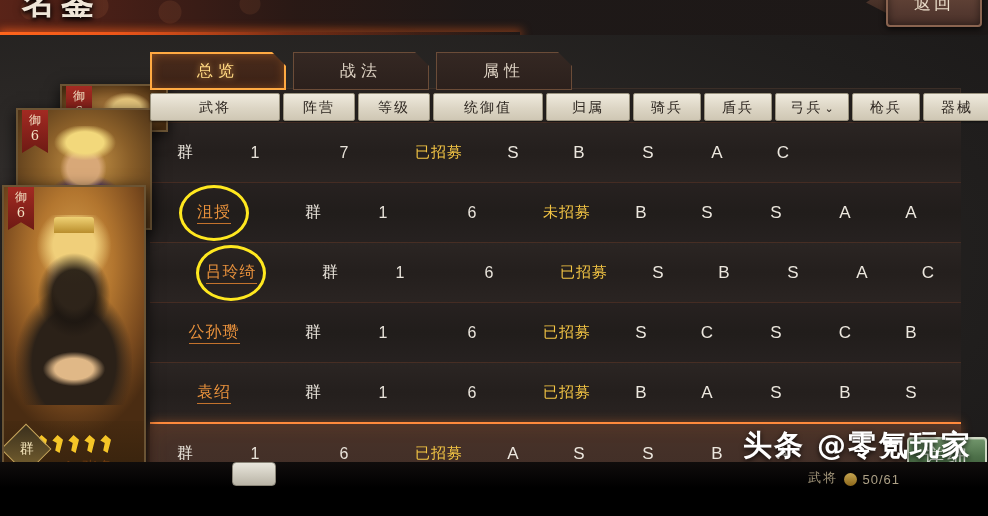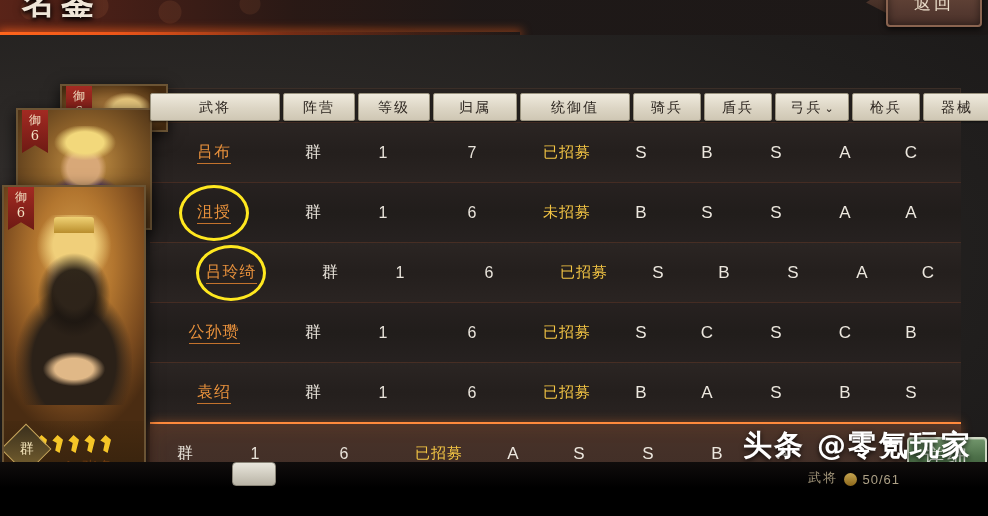--- a/index.html
+++ b/index.html
@@ -175,39 +175,43 @@
 
   <div class="titlebar">
     <div class="pattern"></div>
     <div class="glow"></div>
     <div class="underglow"></div>
   </div>
   <div class="page-title">名鉴</div>
   <div class="return-wing"></div>
   <div class="return-btn">返回</div>
 
+  <div class="tabs">
+    <div class="tab active">总览</div>
+    <div class="tab inactive">战法</div>
+    <div class="tab inactive">属性</div>
+  </div>
 
   <div class="panel"></div>
 
   <div class="hdr-row">
     <div class="hdr" style="width:128px"><span>武将</span></div>
     <div class="hdr" style="width:70px"><span>阵营</span></div>
     <div class="hdr" style="width:70px"><span>等级</span></div>
+    <div class="hdr" style="width:108px"><span>统御值</span></div>
     <div class="hdr" style="width:82px"><span>归属</span></div>
-    <div class="hdr" style="width:108px"><span>统御值</span></div>
     <div class="hdr" style="width:66px"><span>骑兵</span></div>
     <div class="hdr" style="width:66px"><span>盾兵</span></div>
     <div class="hdr" style="width:72px"><span>弓兵</span><span class="sortmark">⌄</span></div>
     <div class="hdr" style="width:66px"><span>枪兵</span></div>
     <div class="hdr" style="width:66px"><span>器械</span></div>
   </div>
 
   <div class="rows" id="rows">
       <div class="row" style="margin-left: 7px;">
-        <div class="cell name" style="width: 128px;"><span class="nm">吕布</span></div>
         <div class="cell" style="width: 70px;">群</div>
         <div class="cell num" style="width: 70px;">1</div>
         <div class="cell num" style="width: 108px;">7</div>
         <div class="cell recruit" style="width: 82px;">已招募</div>
         <div class="cell grade" style="width: 66px;">S</div>
         <div class="cell grade" style="width: 66px;">B</div>
         <div class="cell grade" style="width: 72px;">S</div>
         <div class="cell grade" style="width: 66px;">A</div>
         <div class="cell grade" style="width: 66px;">C</div>
       </div>

